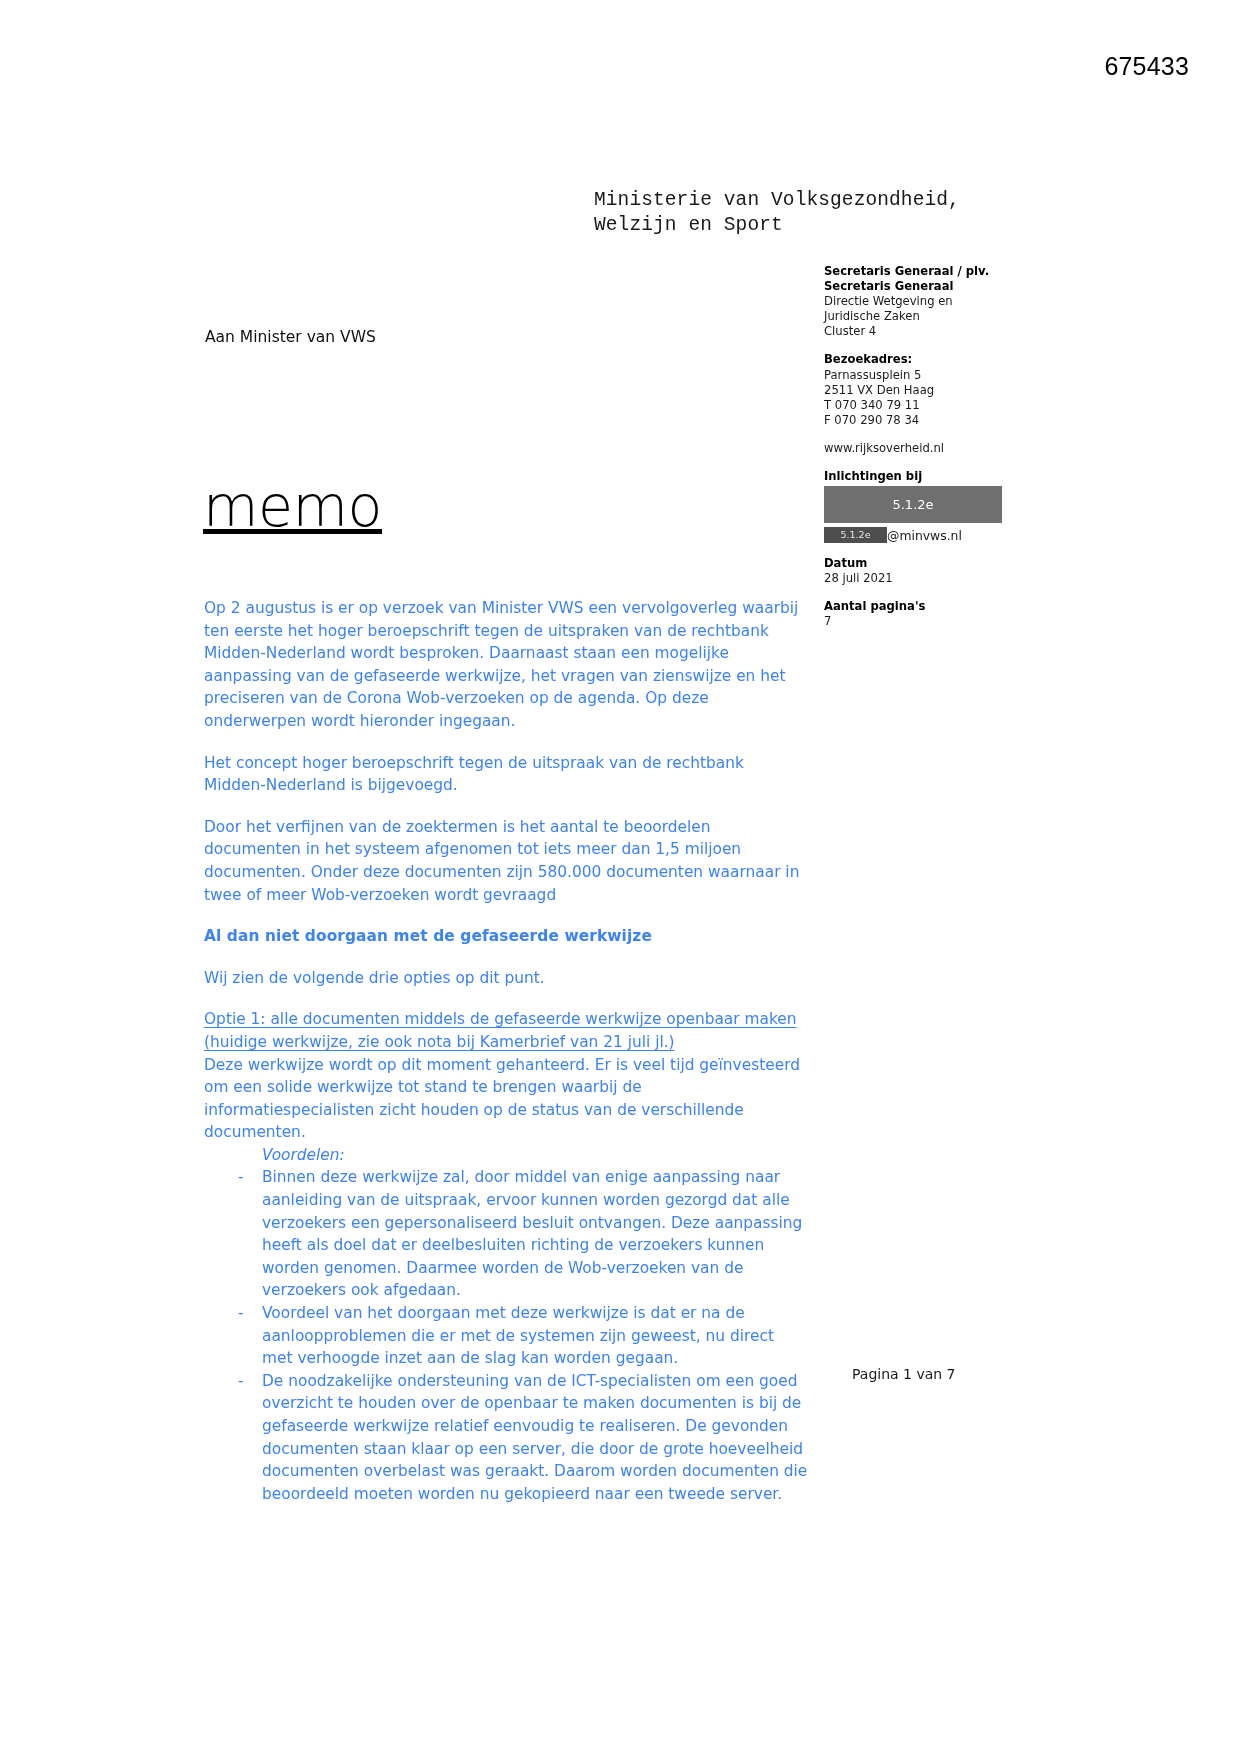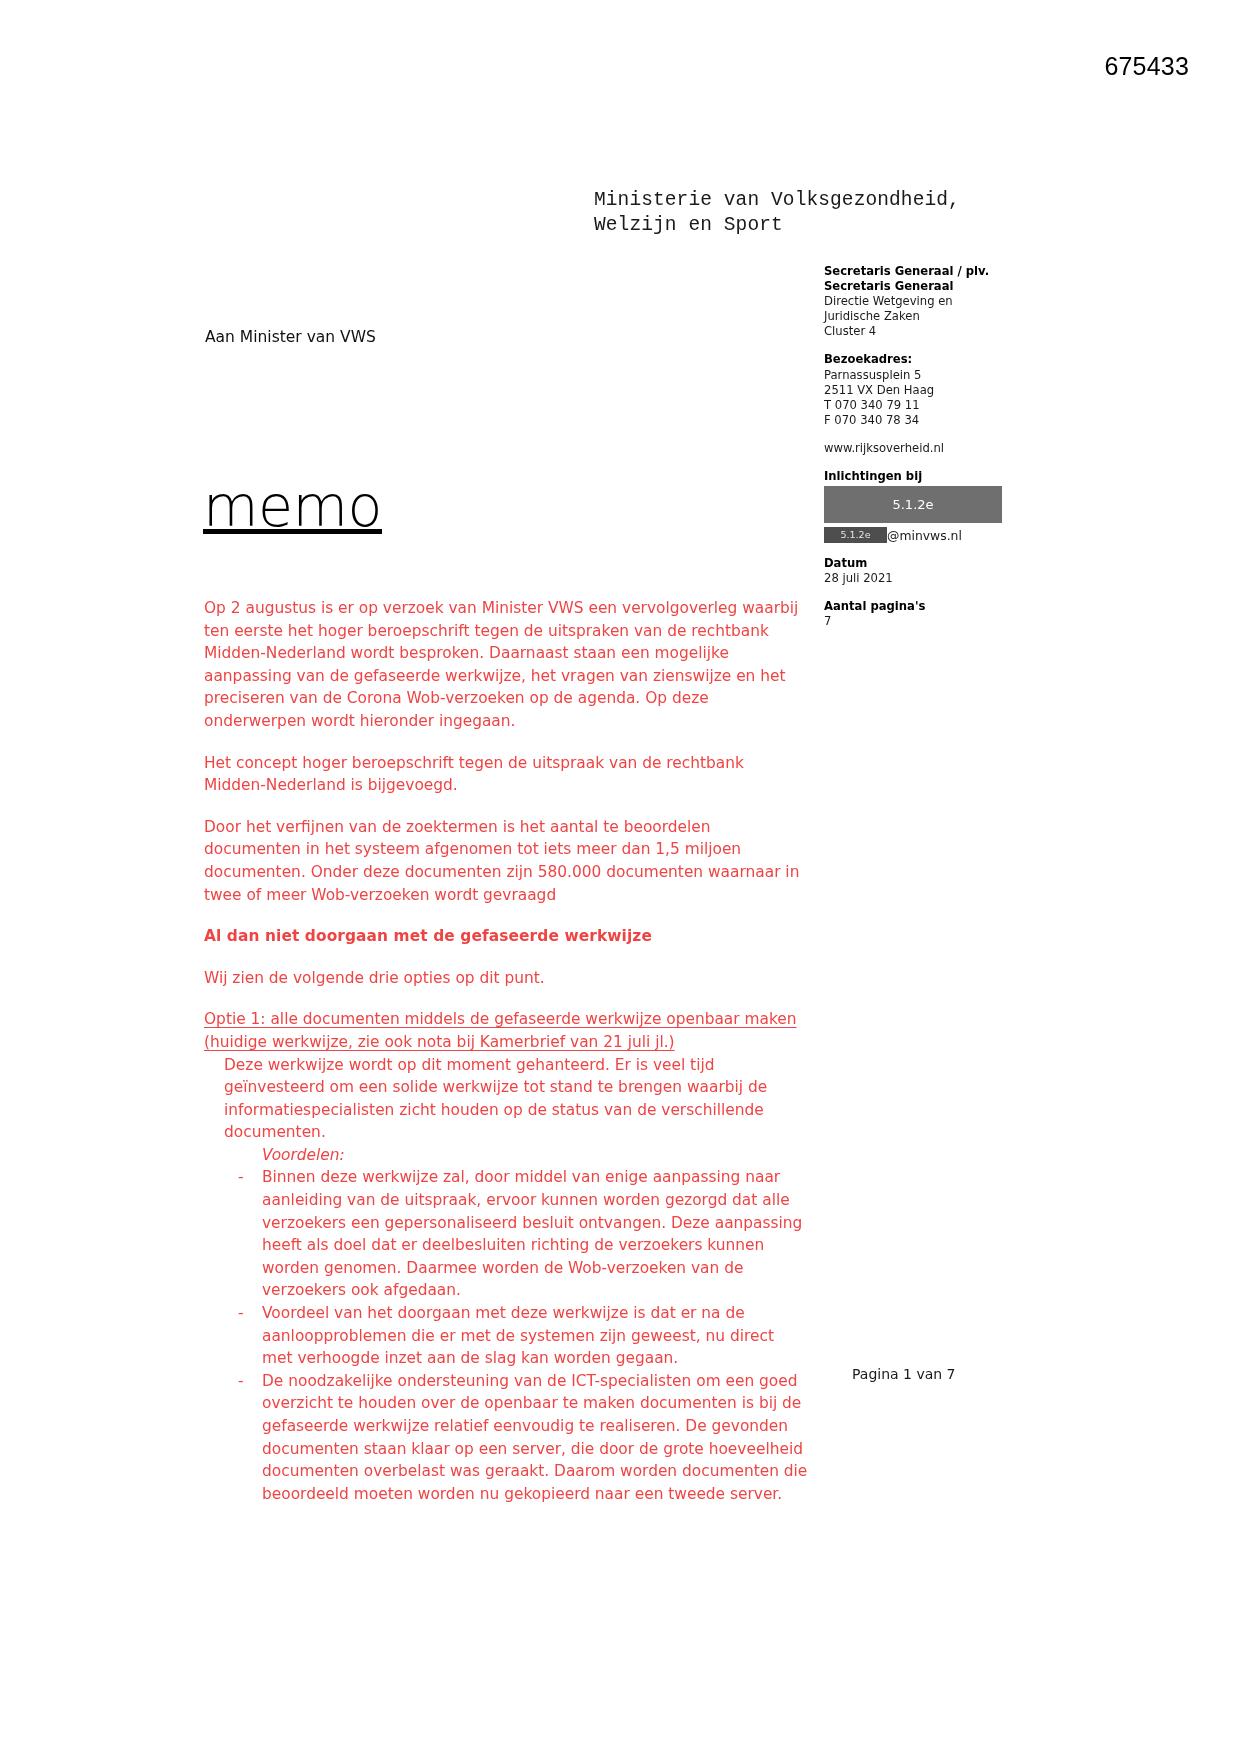--- a/index.html
+++ b/index.html
@@ -114,27 +114,27 @@
   }
 
   
   .body {
     position: absolute;
     left: 204px;
     top: 597px;
     width: 605px;
     font-size: 15.4px;
     line-height: 22.6px;
-    color: #ef4444;
+    color: #3b82f6;
   }
   .body p {
     margin: 0 0 19px 0;
     text-align: left;
   }
-  .body p.tight { margin-bottom: 0; margin-left: 20px; }
+  .body p.tight { margin-bottom: 0; }
   .h-bold {
     font-weight: bold;
     margin: 0 0 19px 0;
     font-size: 15.4px;
     letter-spacing: 0.1px;
   }
   .optie-head {
     margin: 0;
     text-decoration: underline;
     text-underline-offset: 3px;
@@ -193,21 +193,21 @@
       <div class="ln">Directie Wetgeving en</div>
       <div class="ln">Juridische Zaken</div>
       <div class="ln">Cluster 4</div>
     </div>
 
     <div class="blk">
       <div class="hd ln">Bezoekadres:</div>
       <div class="ln">Parnassusplein 5</div>
       <div class="ln">2511 VX  Den Haag</div>
       <div class="ln">T  070 340 79 11</div>
-      <div class="ln">F  070 340 78 34</div>
+      <div class="ln">F  070 290 78 34</div>
     </div>
 
     <div class="blk">
       <div class="ln">www.rijksoverheid.nl</div>
     </div>
 
     <div class="blk">
       <div class="hd ln">Inlichtingen bij</div>
       <div class="redact-big">5.1.2e</div>
       <div class="email-line">

